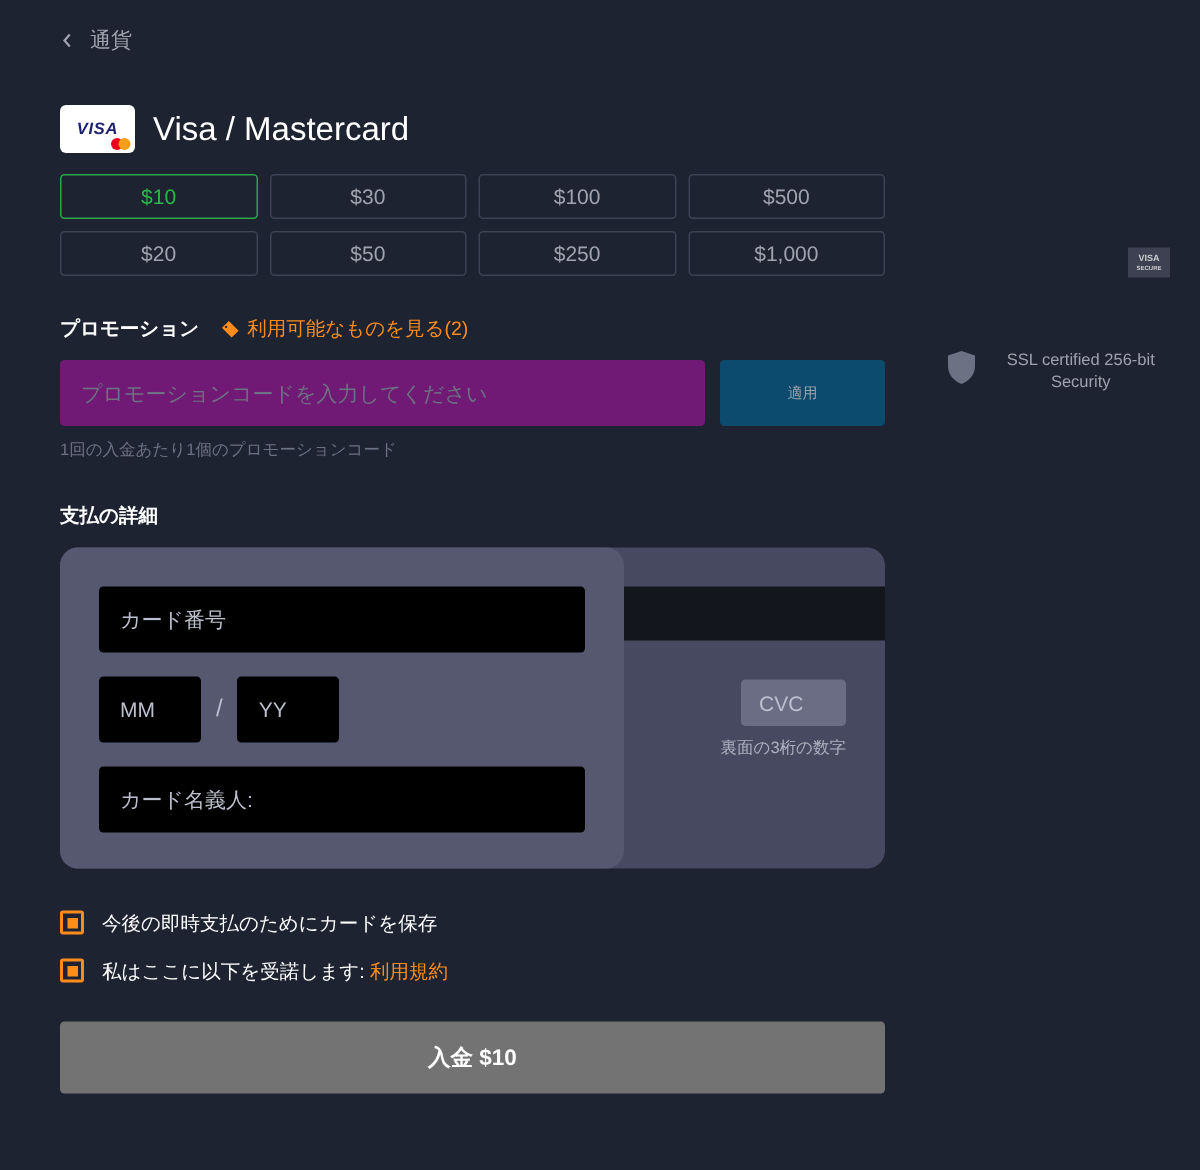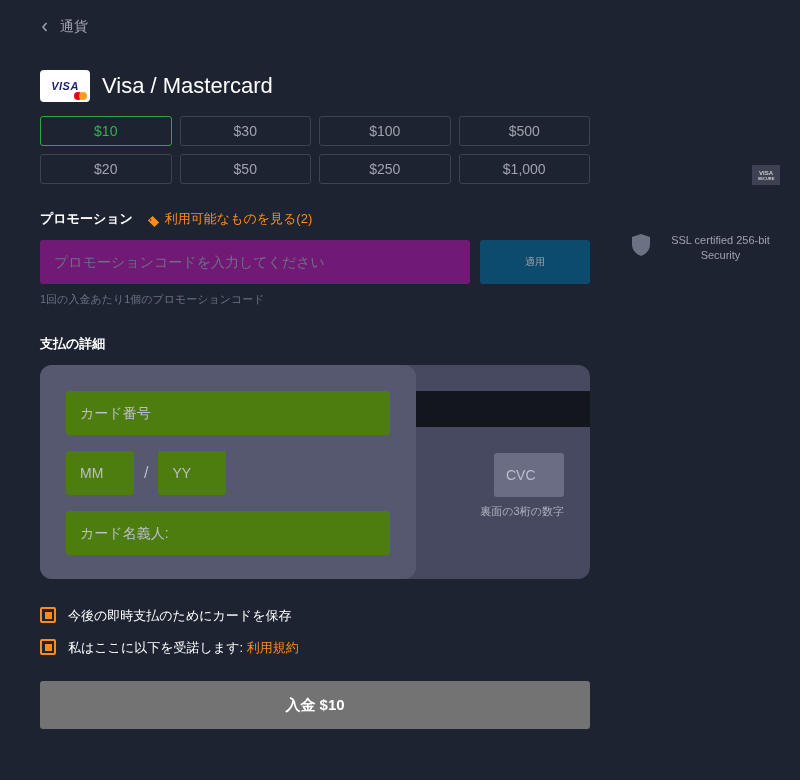--- a/index.html
+++ b/index.html
@@ -56,21 +56,21 @@
       background: transparent;
       color: #a0a3ad;
       height: 30px;
       border-radius: 3px;
       font-size: 14px;
       cursor: pointer;
     }
     .amount-btn.selected { border-color: #2aa746; color: #29b846; }
     .section-label { font-size: 13px; font-weight: 600; margin-bottom: 12px; display: block; }
     .promo-header { display: flex; align-items: center; gap: 14px; margin-bottom: 12px; }
-    .promo-link { color: #ff8c1a; font-size: 13px; display: flex; align-items: flex-end; gap: 5px; cursor: pointer; }
+    .promo-link { color: #ff8c1a; font-size: 13px; display: flex; align-items: center; gap: 5px; cursor: pointer; }
     .tag-icon { width: 13px; height: 13px; }
     .promo-row { display: flex; gap: 10px; }
     .promo-input {
       flex: 1;
       background: #701a75;
       border: none;
       height: 44px;
       padding: 0 14px;
       color: #fff;
       font-size: 14px;
@@ -116,30 +116,30 @@
     .mag-stripe {
       background: #14161e;
       height: 36px;
       width: 100%;
     }
     .cvc-wrap { padding: 26px 26px 0 0; display: flex; flex-direction: column; align-items: flex-end; }
     .cvc-input {
       width: 70px;
       background: #6a6d83;
       border: none;
-      height: 44px;
+      height: 31px;
       padding: 0 12px;
       color: #000000;
       font-size: 14px;
       border-radius: 3px;
     }
     .cvc-input::placeholder { color: #bcbfcd; }
     .cvc-hint { color: #aeb1bf; font-size: 11px; margin-top: 7px; }
     .cf-input {
-      background: #4d7c0f;
+      background: #000000;
       border: none;
       height: 44px;
       padding: 0 14px;
       color: #fff;
       font-size: 14px;
       border-radius: 3px;
       width: 100%;
     }
     .cf-input::placeholder { color: #bcbfcd; }
     .card-number { margin-bottom: 16px; }

